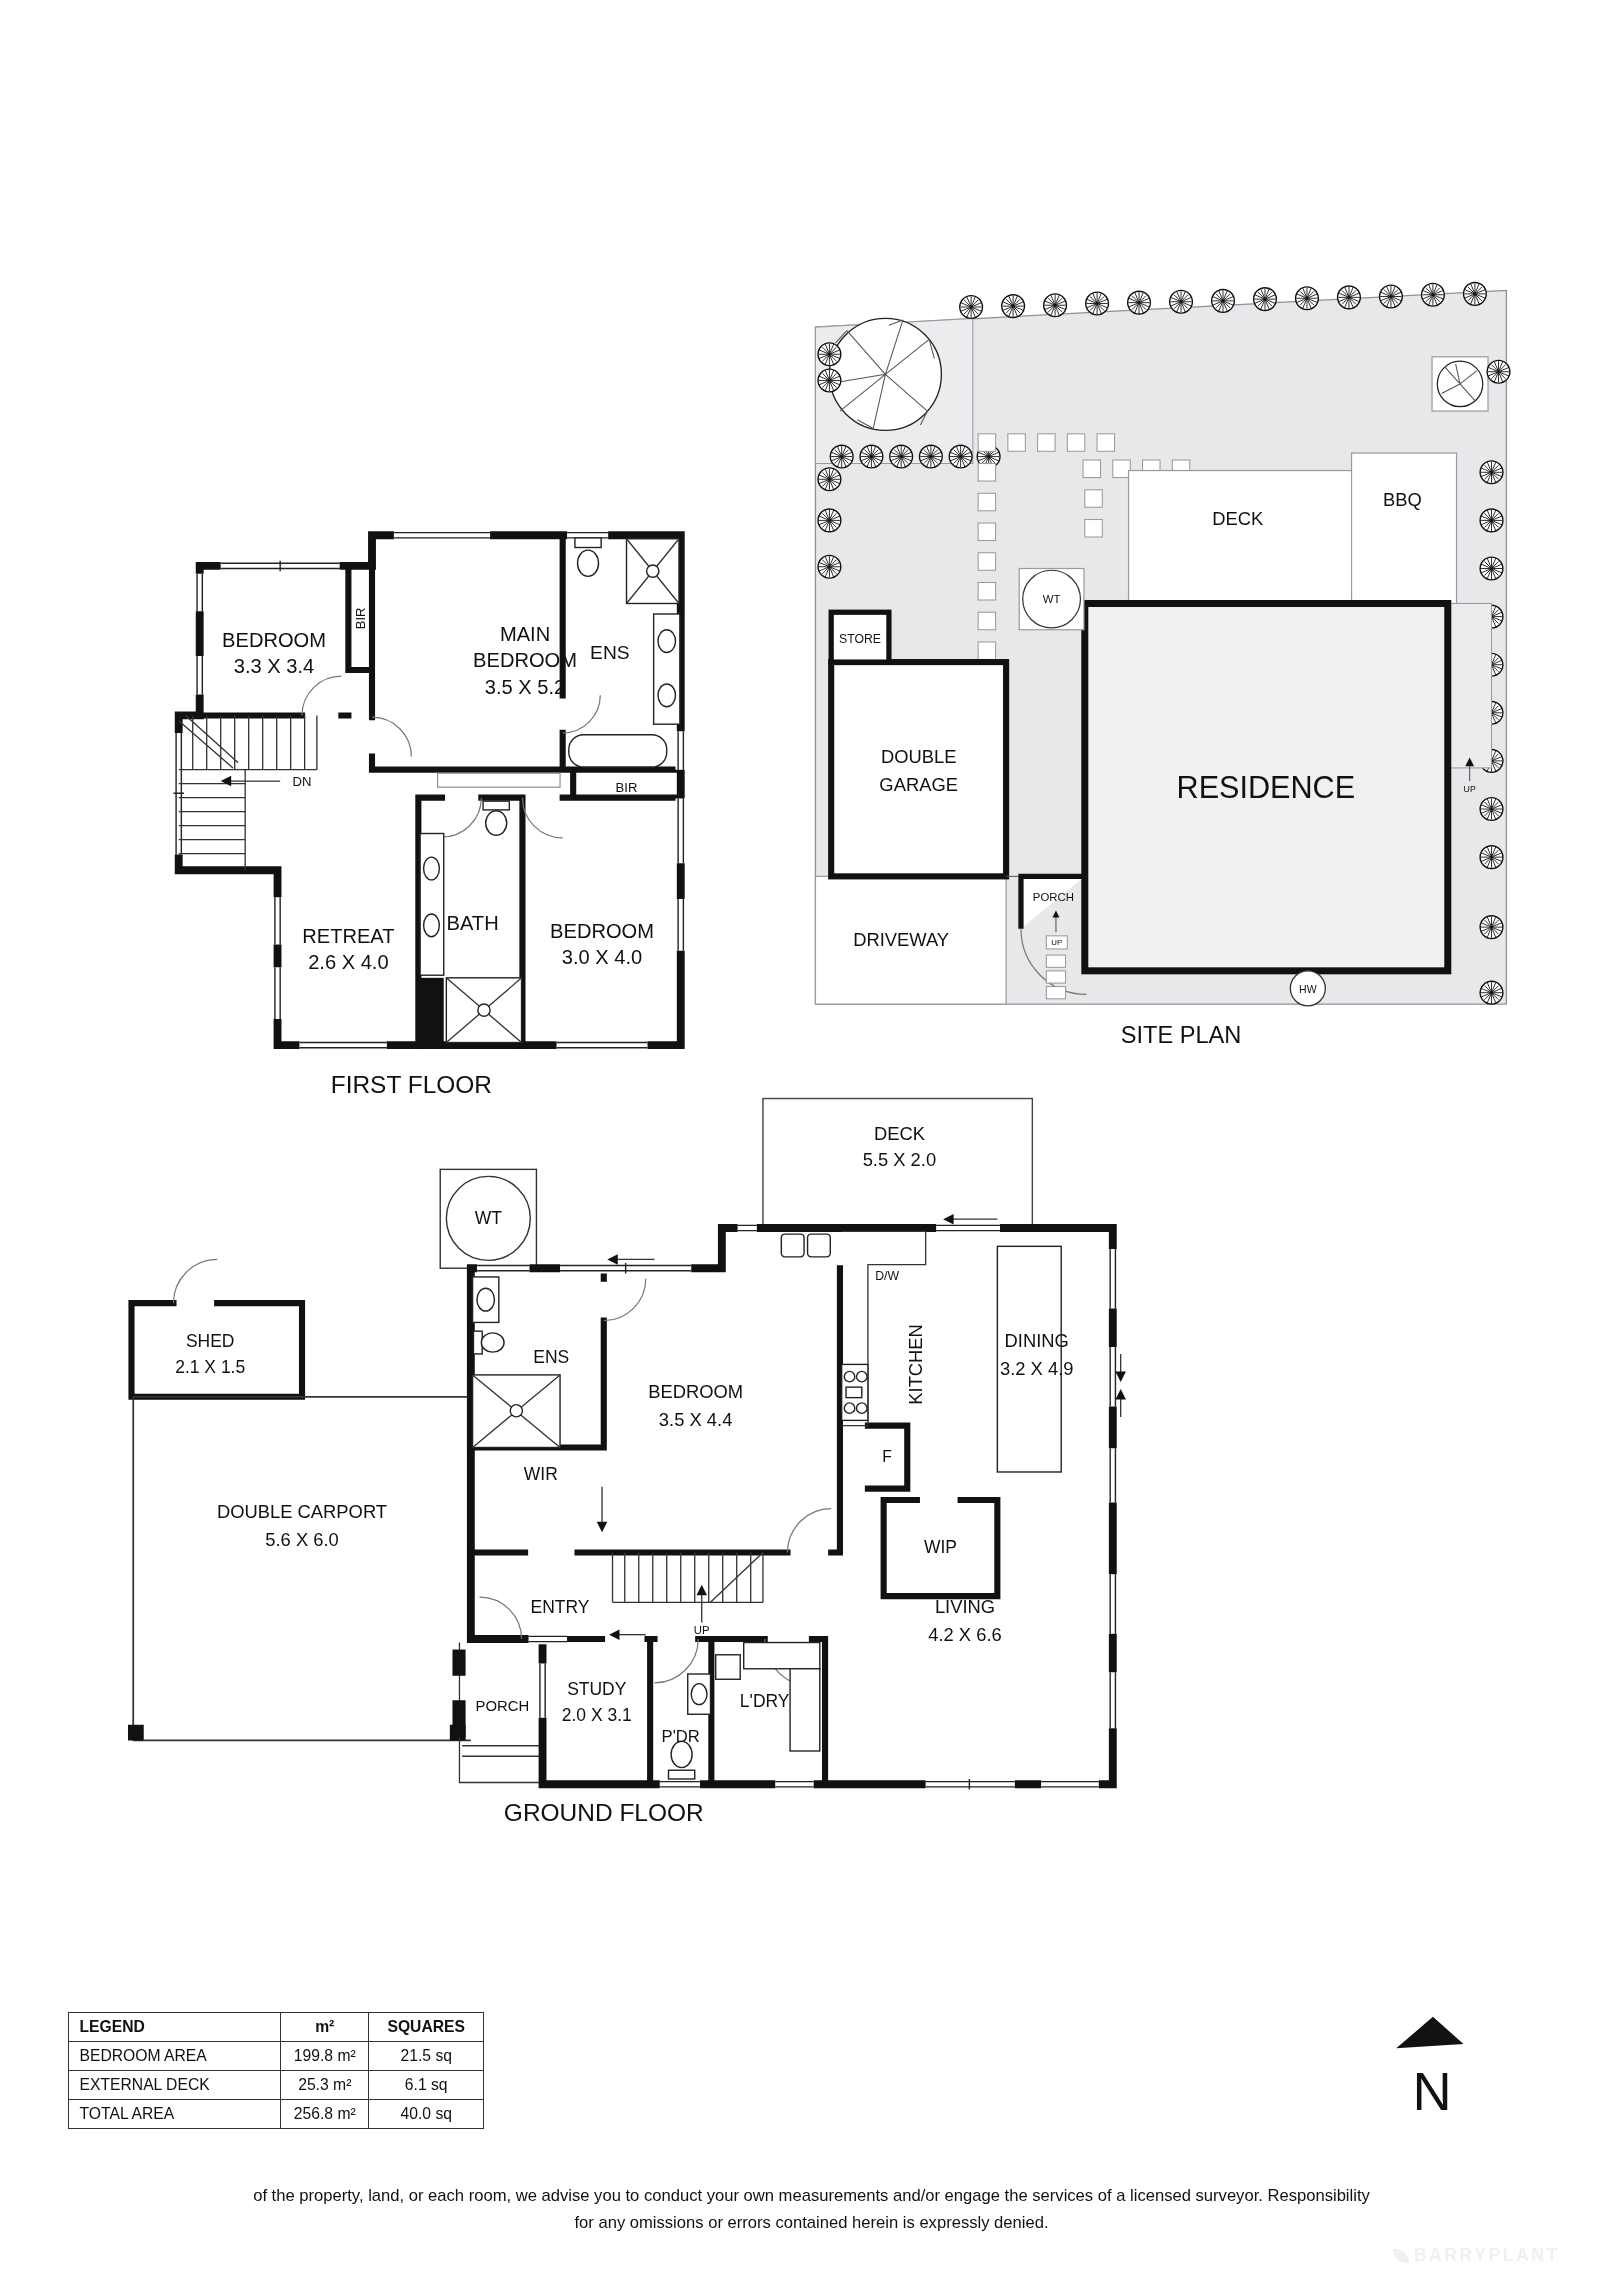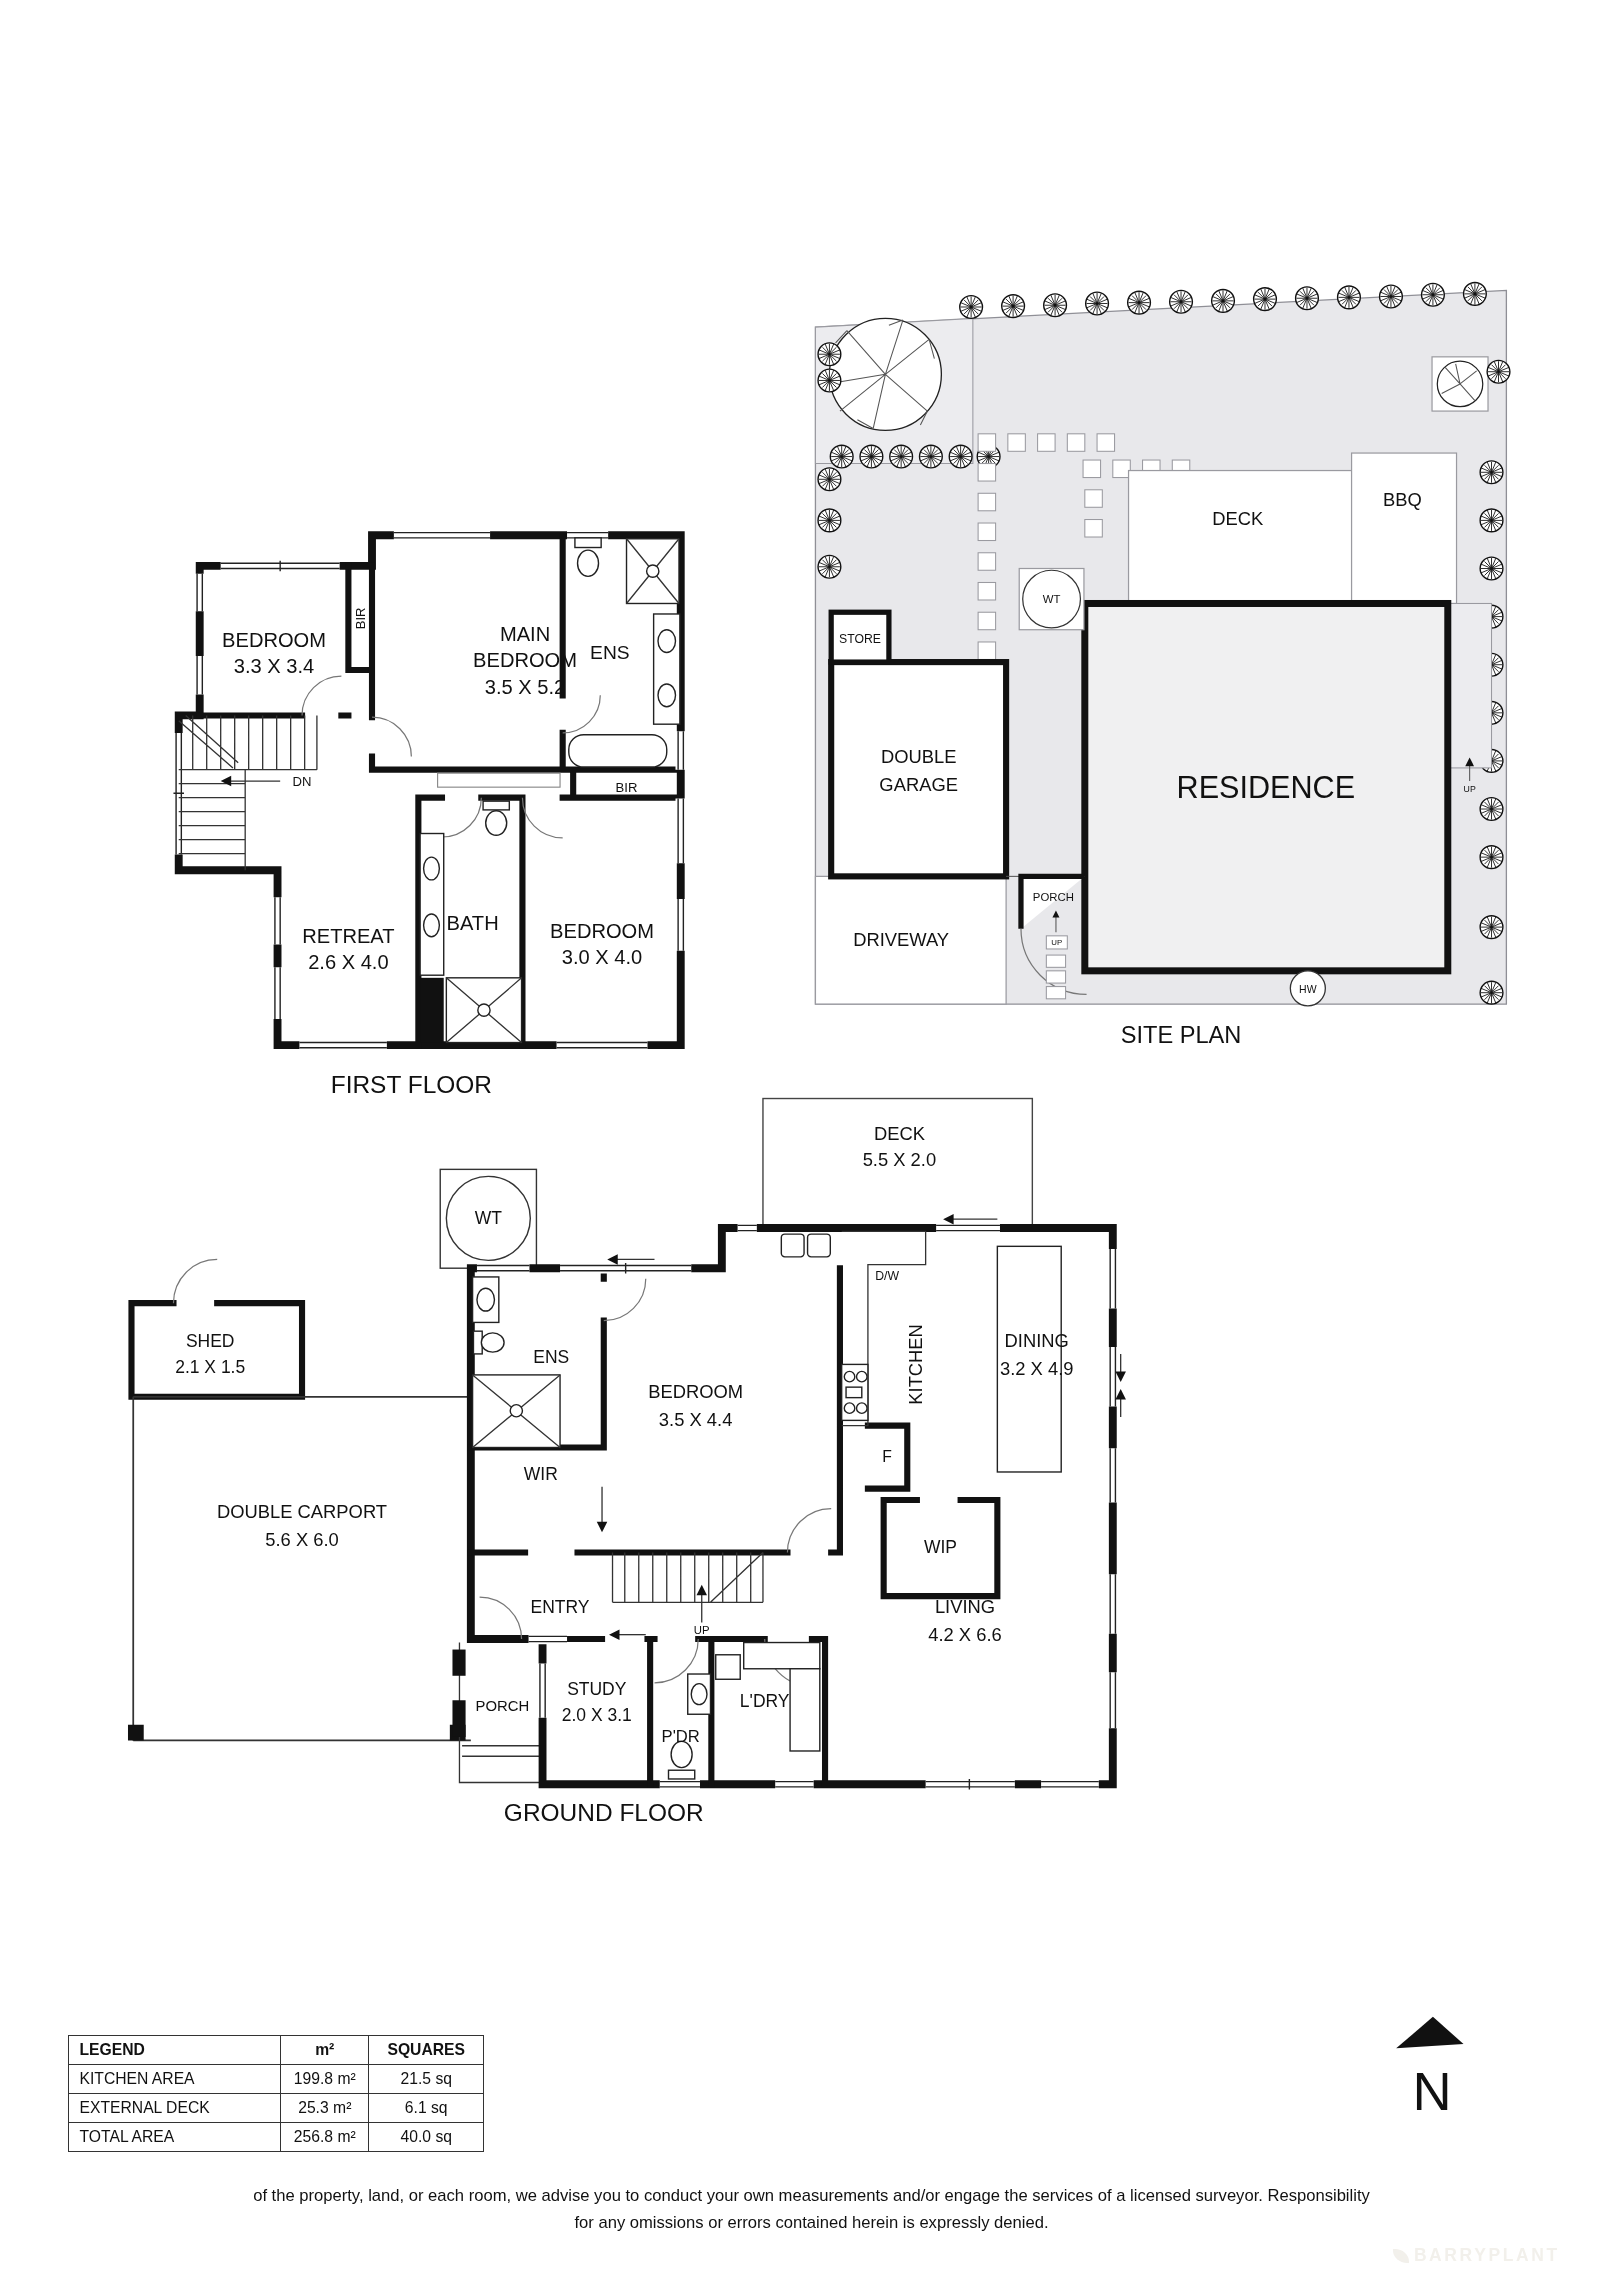--- a/index.html
+++ b/index.html
@@ -14,21 +14,21 @@
   .thin2{stroke:#555;stroke-width:1.2;fill:none;}
   .arc{stroke:#777;stroke-width:1.4;fill:none;}
   .fix{stroke:#222;stroke-width:1.6;fill:#fff;}
   .blk{fill:#111;stroke:none;}
   .land{fill:#e8e8eb;stroke:#8f8f96;stroke-width:1.5;}
   .bed{fill:#ececef;stroke:#9a9aa0;stroke-width:1.2;}
   .white{fill:#fff;stroke:#9a9aa0;stroke-width:1.4;}
   .res{fill:#f0f0f1;stroke:#111;stroke-width:8;}
   .stone{fill:#fff;stroke:#9a9aa0;stroke-width:1.2;}
   .legend-table{position:absolute;left:68px;top:2012px;width:416px;border-collapse:collapse;
-                font-size:15.7px;margin-top:23px;}
+                font-size:15.7px;}
   .legend-table td{border:1.3px solid #333;height:28px;padding:0 3.5px;text-align:center;}
   .legend-table td.lbl{text-align:left;padding-left:10.5px;}
   .legend-table tr.hdr td{font-weight:bold;}
   .disclaimer{position:absolute;left:0;top:2182px;width:1623px;text-align:center;
               font-size:16.6px;line-height:27px;color:#111;}
   .watermark{position:absolute;left:1393px;top:2245px;font-size:17.5px;font-weight:bold;
              letter-spacing:2.6px;color:#f2f0eb;}
   .wm-leaf{display:inline-block;width:15.7px;height:14px;background:#f2f0eb;
            border-radius:0 90% 0 90%;vertical-align:middle;margin-right:5.2px;}
 </style>
@@ -406,21 +406,21 @@
 
 
 <table class="legend-table">
   <tbody>
         <tr class="hdr">
     <td class="lbl" style="width:207px">LEGEND</td>
     <td style="width:84px">m²</td>
     <td style="width:109px">SQUARES</td>
   </tr>
   <tr>
-    <td class="lbl">KITCHEN AREA</td>
+    <td class="lbl">BEDROOM AREA</td>
     <td>199.8 m²</td>
     <td>21.5 sq</td>
   </tr>
   <tr>
     <td class="lbl">EXTERNAL DECK</td>
     <td>25.3 m²</td>
     <td>6.1 sq</td>
   </tr>
   <tr>
     <td class="lbl">TOTAL AREA</td>

